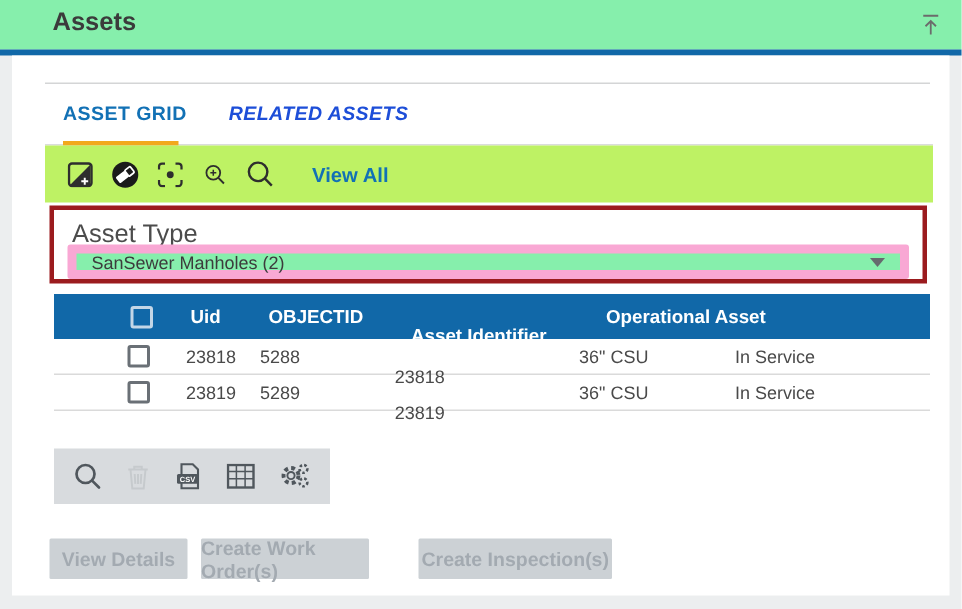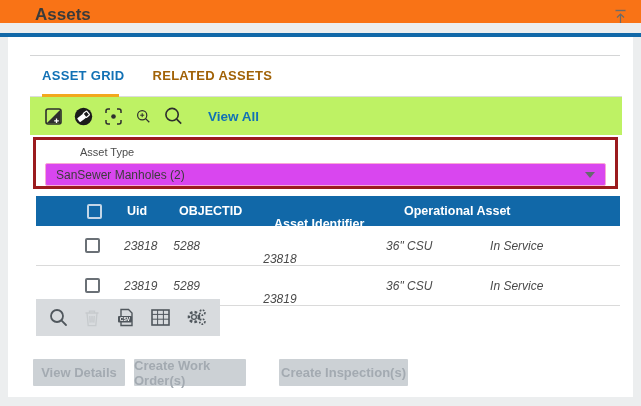--- a/index.html
+++ b/index.html
@@ -4,57 +4,57 @@
 <style>
   * { box-sizing: border-box; }
   html,body { margin:0; padding:0; }
   body {
     width:641px; height:406px;
     background:#eceeef;
     font-family:"Liberation Sans", sans-serif;
     position:relative; overflow:hidden;
   }
   
-  .header-band { position:absolute; top:0; left:0; width:641px; height:23px; background:#f97316; }
+  .header-band { position:absolute; top:0; left:0; width:641px; height:33px; background:#86efac; }
   .page-title { position:absolute; left:35px; top:5px; font-size:17px; font-weight:bold; color:#3b3b3b; }
   .collapse-btn { position:absolute; right:11px; top:9px; width:16px; height:16px; cursor:pointer; }
   .accent-bar { position:absolute; top:33px; left:0; width:641px; height:4px; background:#1168A8; }
 
   
   .panel { position:absolute; left:8px; top:37px; width:625px; height:360px; background:#ffffff; }
 
   .top-divider { position:absolute; left:22px; top:18px; width:590px; height:1px; background:#d4d5d6; }
 
   
   .tabs { position:absolute; left:34px; top:31px; display:flex; gap:28px; }
   .tab { font-size:13px; font-weight:bold; letter-spacing:.3px; cursor:pointer; }
   .tab.active { color:#1271B5; }
-  .tab.inactive { color:#a16207; }
+  .tab.inactive { color:#1d4ed8;font-style:italic; }
   .tabline { position:absolute; left:22px; top:59px; width:592px; height:1px; background:#dcdcdc; }
   .tab-underline { position:absolute; left:34px; top:57px; width:77px; height:3px; background:#F2A81D; }
 
   
   .map-toolbar { position:absolute; left:22px; top:60px; width:592px; height:38px; background:#bef264;
                  display:flex; align-items:center; padding-left:14px; gap:11px; }
   .tool-icon { display:inline-flex; align-items:center; justify-content:center; width:19px; height:19px; cursor:pointer; }
   .view-all { margin-left:14px; font-size:13.5px; font-weight:bold; color:#1271B5; cursor:pointer; }
 
   
   .annotation-box { position:absolute; left:25px; top:100px; width:585px; height:52px; border:3px solid #9B1B1E; }
-  .asset-type-label { position:absolute; left:12px; top:6px; font-size:11px; color:#4c4c4c;margin-left:32px; }
-  .asset-type-select { position:absolute; left:9px; right:9px; top:23px; height:23px; background:#d946ef;
-                       border:1px solid #f9a8d4; border-radius:2px; display:flex; align-items:center;
+  .asset-type-label { position:absolute; left:12px; top:6px; font-size:17px; color:#4c4c4c; }
+  .asset-type-select { position:absolute; left:9px; right:9px; top:23px; height:23px; background:#86efac;
+                       border:6px solid #f9a8d4; border-radius:2px; display:flex; align-items:center;
                        justify-content:space-between; padding:0 10px; font-size:12px; color:#3c3c3c; cursor:pointer; }
   .caret-down { width:0; height:0; border-left:5px solid transparent; border-right:5px solid transparent; border-top:6px solid #666a6e; }
 
   
   .grid { position:absolute; left:28px; top:159px; width:584px; }
   .row { display:flex; align-items:center;padding-left:32px; }
   .thead { background:#1168A8; color:#fff; height:30px; font-weight:bold; font-size:12.5px; }
-  .trow { height:40px; font-size:12px; color:#4a4a4a; border-bottom:1px solid #dadada; background:#fff;font-style:italic; }
+  .trow { height:24px; font-size:12px; color:#4a4a4a; border-bottom:1px solid #dadada; background:#fff; }
   .c0 { width:52px; display:flex; justify-content:center; }
   .c1 { width:52px; padding-left:7px; }
   .c2 { width:95px; padding-left:7px; }
   .c3 { width:130px; padding-left:7px;margin-top:26px; }
   .c4 { width:110px; padding-left:7px; }
   .c5 { width:145px; padding-left:7px; }
   .cb { width:15px; height:15px; border:2px solid #6a7076; border-radius:2px; background:#fff; cursor:pointer; }
   .cb-head { width:15px; height:15px; border:2px solid #c3d6e7; border-radius:2px; background:transparent; cursor:pointer; }
 
   

